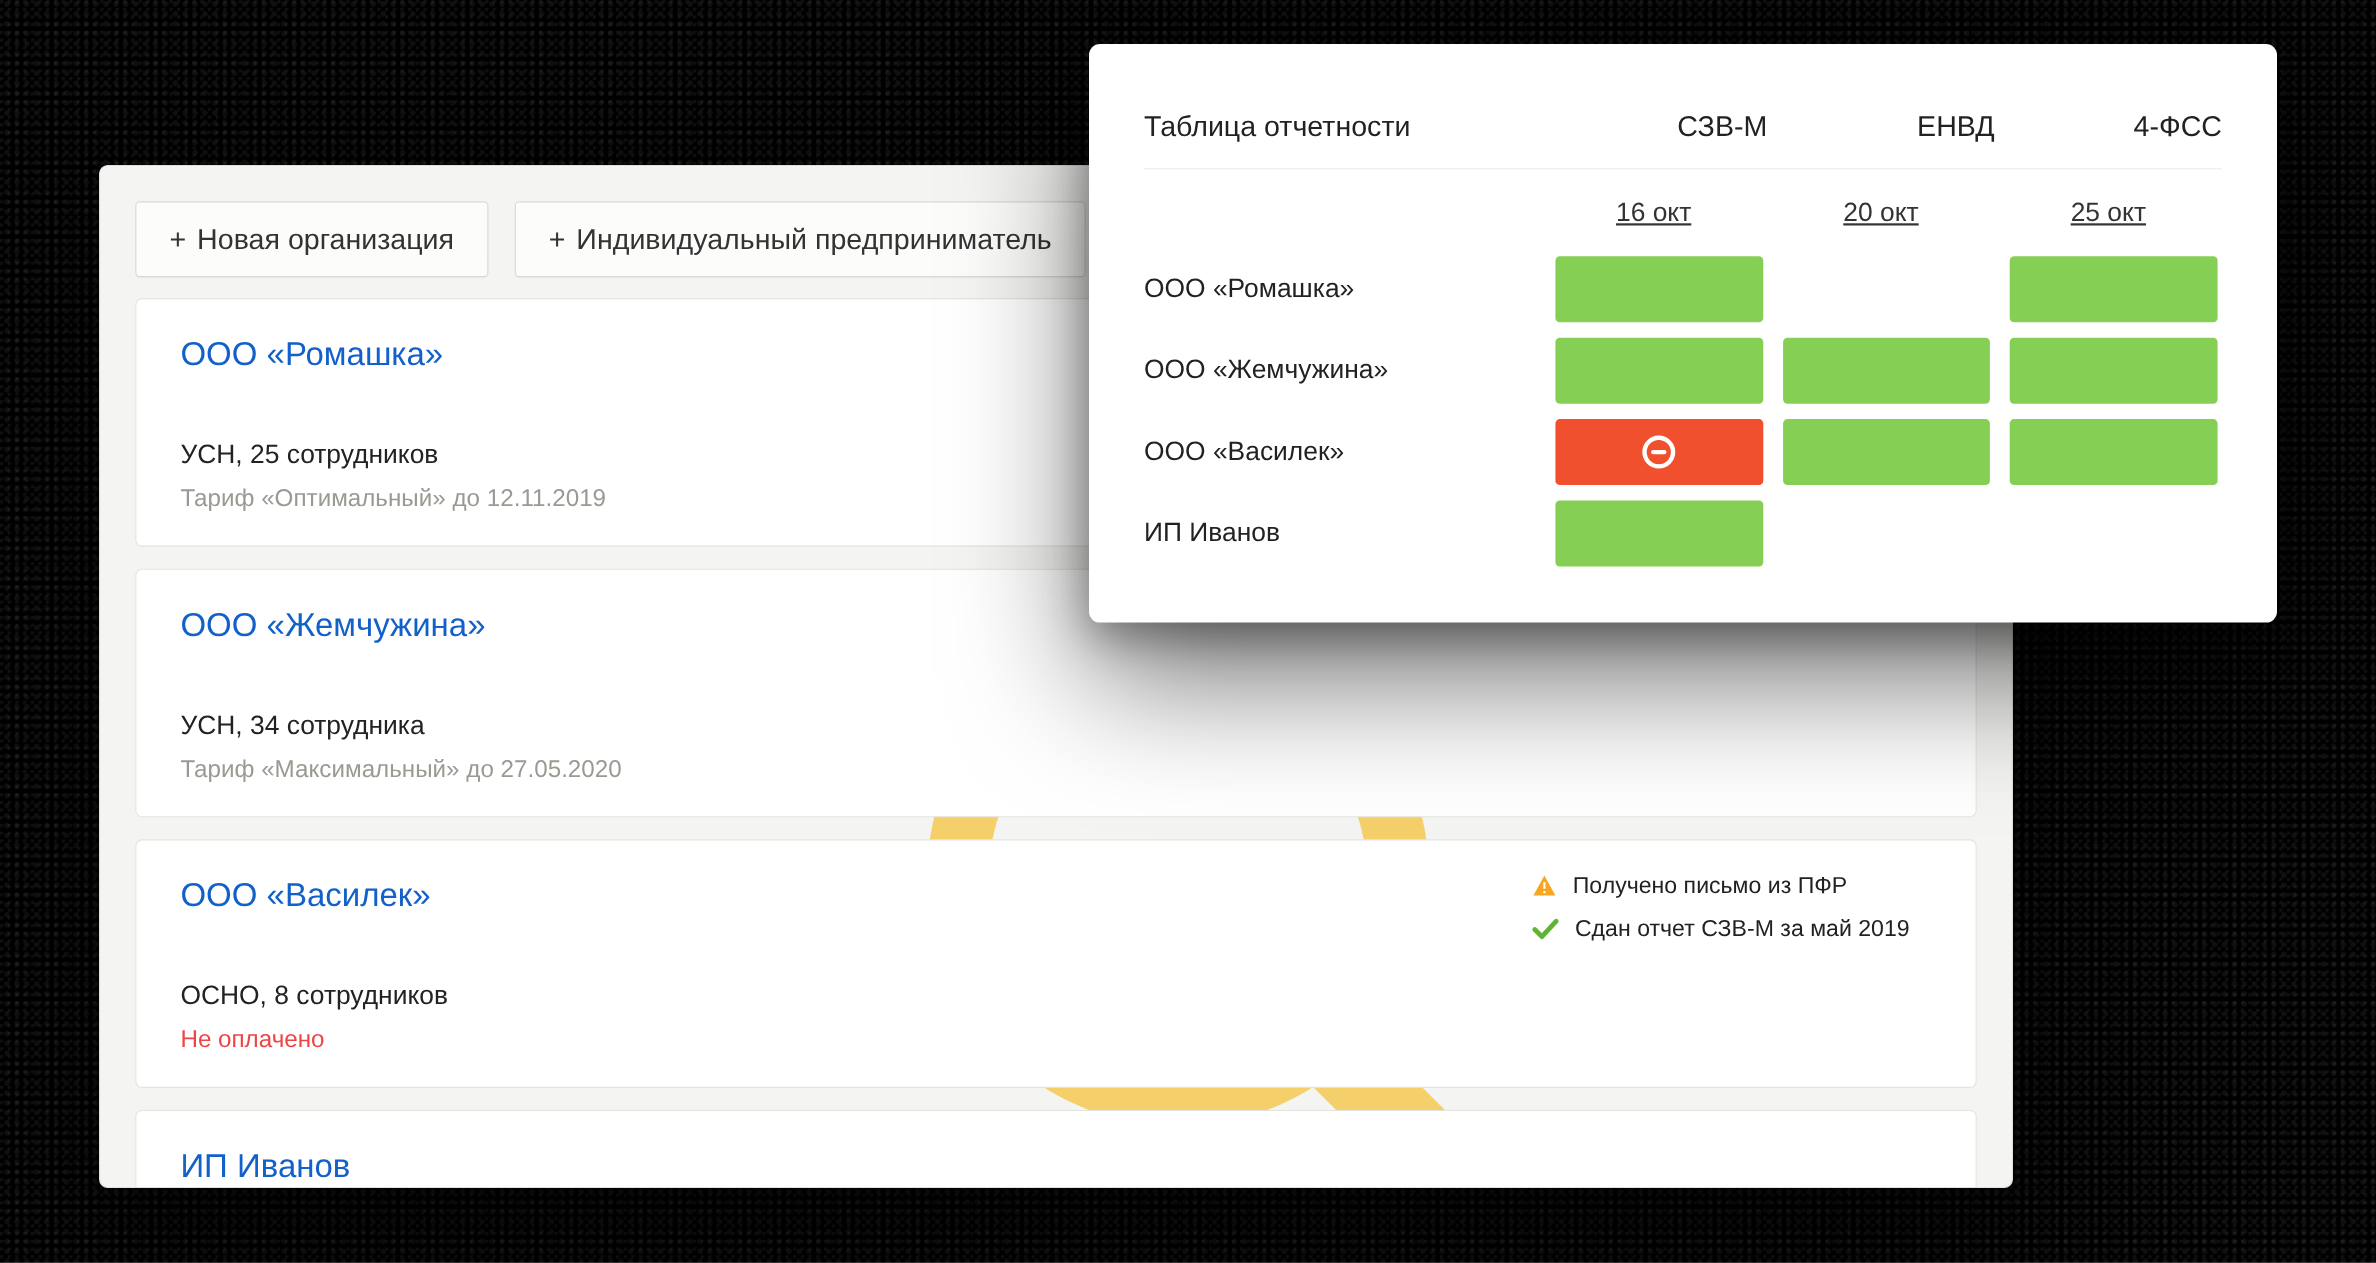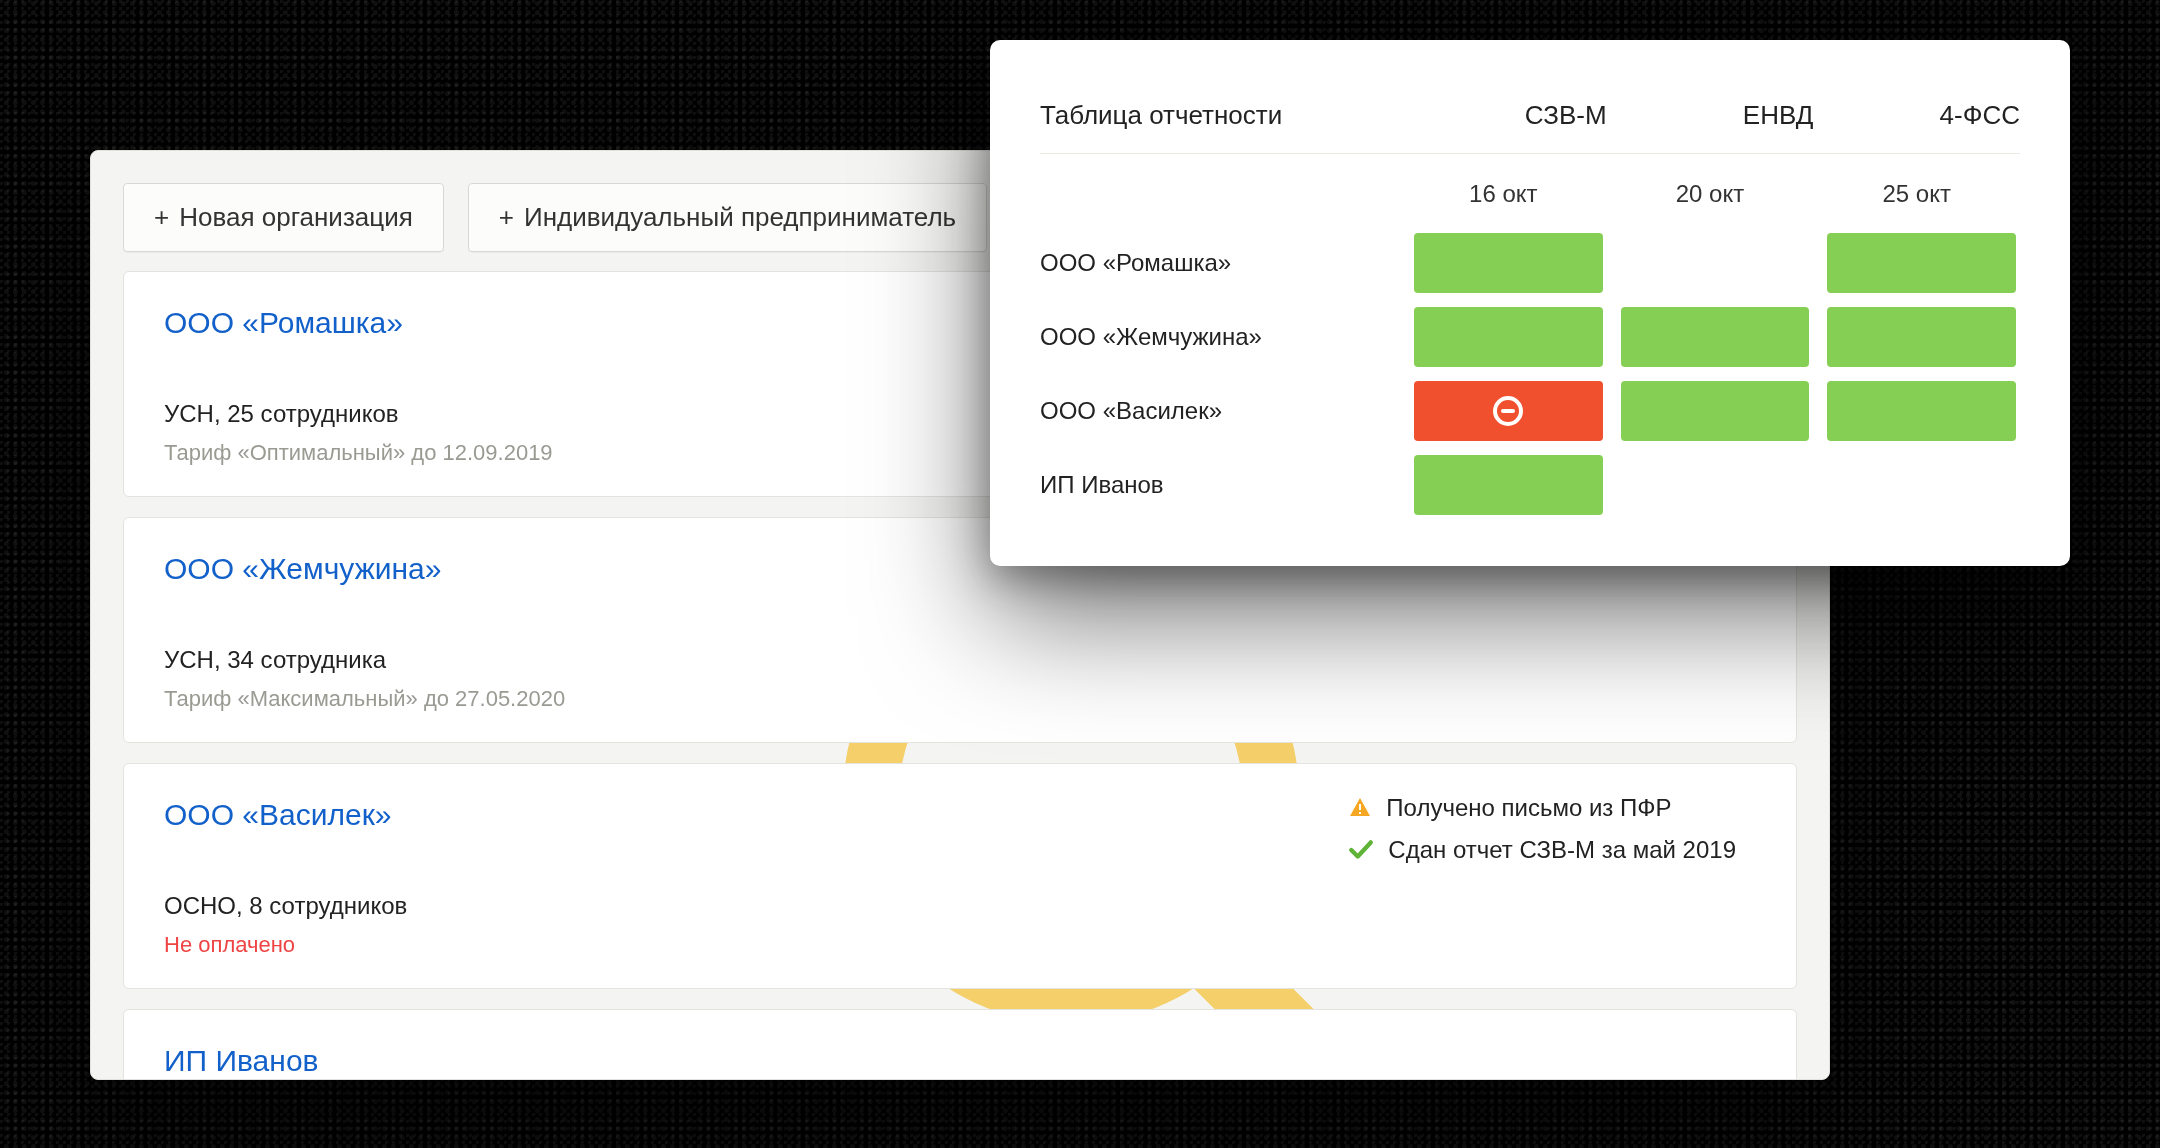--- a/index.html
+++ b/index.html
@@ -111,21 +111,21 @@
     color: #ef4444;
     font-size: 22px;
   }
   .card-right {
     position: absolute;
     right: 60px;
     display:flex;
     flex-direction:column;
     gap:14px;
   }
-  .status-line { display:flex; align-items:center; gap:14px; font-size:24px; color:#222;}
+  .status-line { display:flex; align-items:center; gap:14px; font-size:21px; color:#222;}
   .tri-icon { width:24px; height:24px; }
   .chk-icon { width:26px; height:26px; }
 
   
   .card:nth-child(3) { position: relative; }
   .card:nth-child(3) .card-right { top: 30px; }
 
   
   .popup {
     position: absolute;
@@ -147,21 +147,21 @@
     border-bottom: 1px solid #eceae4;
   }
   .pop-head .col-h { text-align: right; font-weight: 400; }
   .pop-dates {
     display: grid;
     grid-template-columns: 360px 1fr 1fr 1fr;
     font-size: 24px;
     color: #333;
     padding: 26px 0 18px 0;
   }
-  .pop-dates div { text-align: center; }
+  .pop-dates div { text-align: center; text-decoration: underline; }
   .pop-dates div:first-child { text-align:left; }
 
   .grid-row {
     display: grid;
     grid-template-columns: 360px 1fr 1fr 1fr;
     align-items: center;
     column-gap: 10px;
     height: 74px;
   }
   .grid-row .rname { font-size: 24px; color:#222; }
@@ -204,21 +204,21 @@
       <span class="plus">+</span>
       <span>Индивидуальный предприниматель</span>
     </button>
   </div>
 
   <div class="cards">
 
     <div class="card">
       <div class="card-title">ООО «Ромашка»</div>
       <div class="card-sub">УСН, 25 сотрудников</div>
-      <div class="card-tariff">Тариф «Оптимальный» до 12.09.2019</div>
+      <div class="card-tariff">Тариф «Оптимальный» до 12.11.2019</div>
     </div>
 
     <div class="card">
       <div class="card-title">ООО «Жемчужина»</div>
       <div class="card-sub">УСН, 34 сотрудника</div>
       <div class="card-tariff">Тариф «Максимальный» до 27.05.2020</div>
     </div>
 
     <div class="card">
       <div class="card-title">ООО «Василек»</div>

